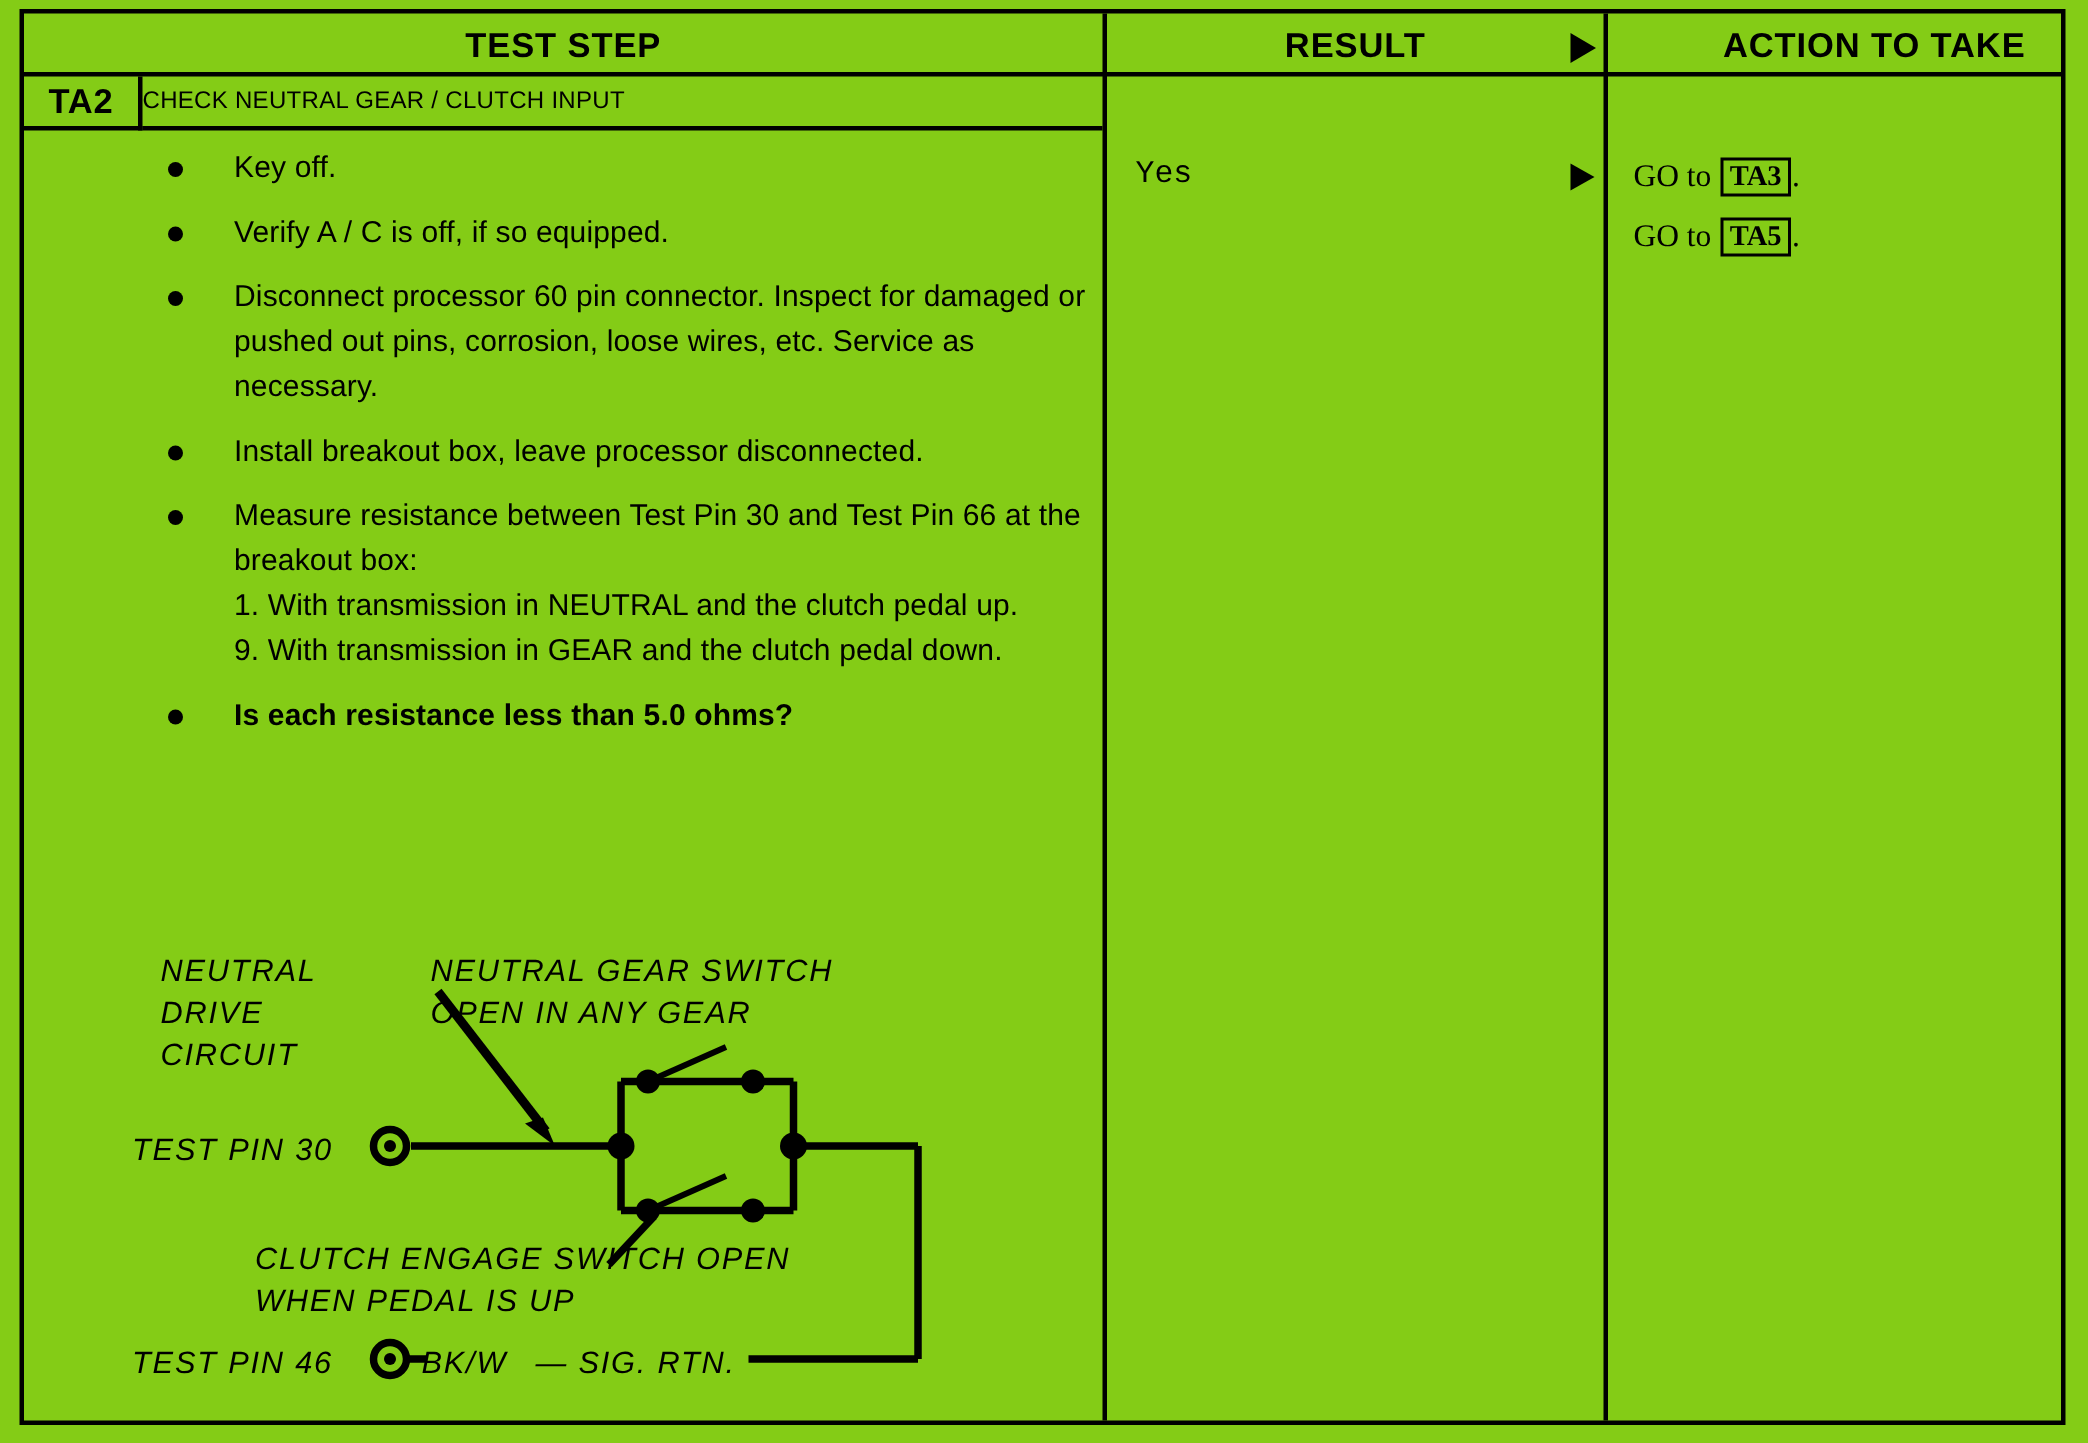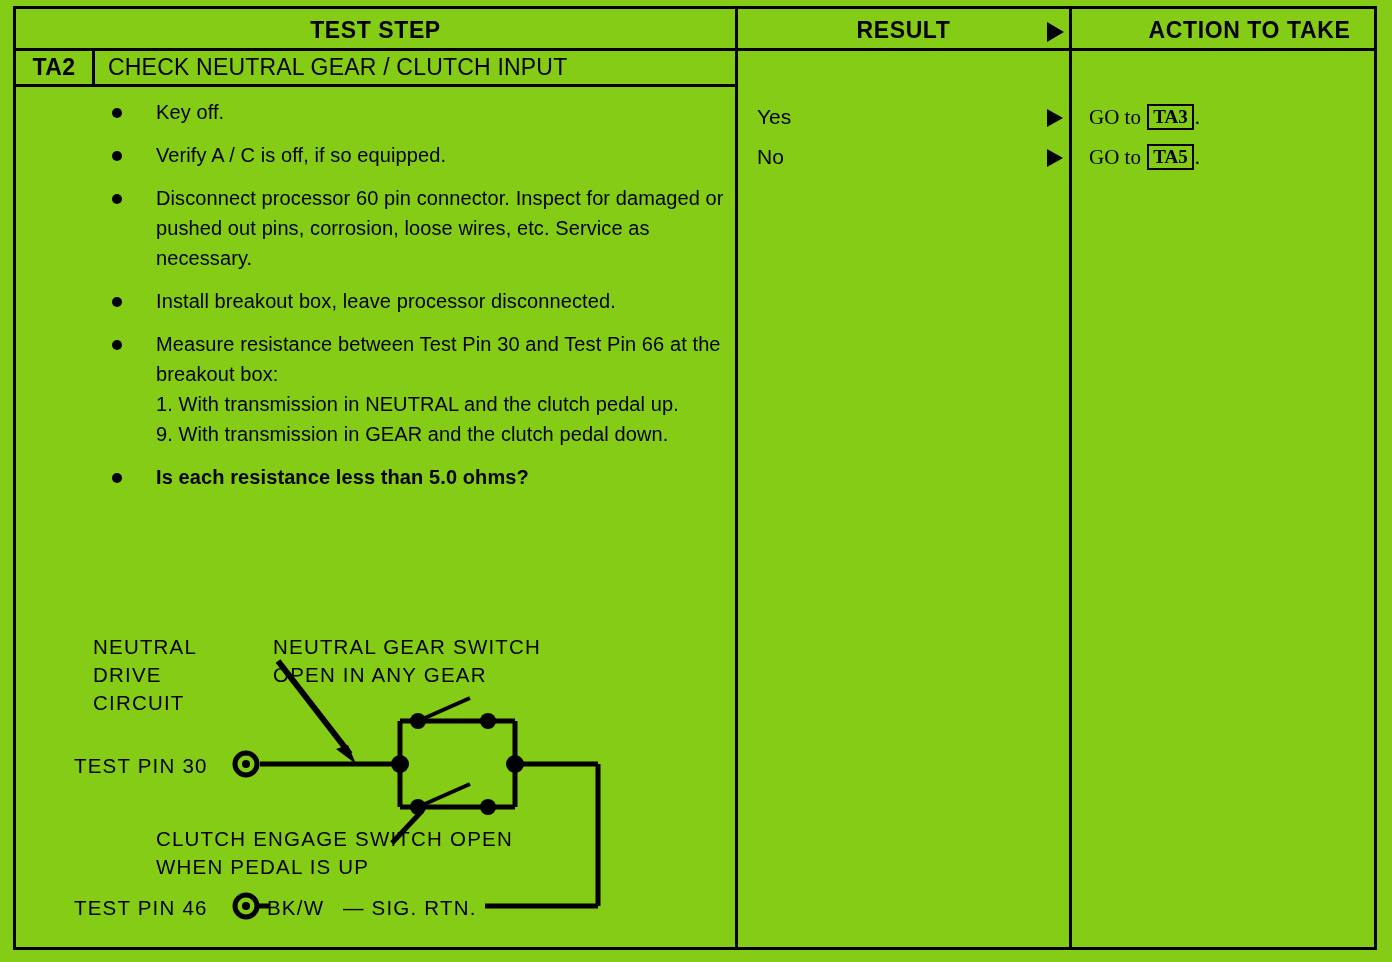--- a/index.html
+++ b/index.html
@@ -96,22 +96,21 @@
     display: flex; align-items: center; justify-content: center;
     font-size: 23px; font-weight: bold; letter-spacing: 0.5px;
   }
   .step-title {
     position: absolute;
     left: 79px; top: 0;
     width: 640px; height: 36px;
     border-bottom: 3px solid #000;
     box-sizing: border-box;
     display: flex; align-items: center;
-    padding-left: 13px;
-    font-size: 23px; letter-spacing: 0.2px;
+    font-size: 16px; letter-spacing: 0.2px;
     white-space: nowrap;
   }
 
   
   .steps {
     position: absolute;
     left: 82px;
     top: 88px;
     width: 630px;
   }
@@ -133,20 +132,21 @@
   }
   .bullet-row.bold { font-weight: bold; }
   .sub-line { display: block; }
 
   
   .result-rows {
     position: absolute;
     left: 741px;
     top: 88px;
     width: 310px;
+    font-family: Liberation Mono, monospace;
   }
   .result-row {
     position: relative;
     height: 40px;
     font-size: 21px;
     line-height: 40px;
   }
   .result-row .r-tri {
     position: absolute;
     left: 290px;
@@ -178,24 +178,25 @@
     margin: 0 1px;
     font-weight: bold;
     font-size: 19px;
     line-height: 22px;
     vertical-align: 1px;
   }
 
   
   .schematic {
     position: absolute;
-    left: 44px;
+    left: 58px;
     top: 612px;
     width: 660px;
     height: 320px;
+    font-style: italic;
   }
   .schematic svg { display: block; }
   .sch-text {
     font-family: "Liberation Sans", sans-serif;
     font-size: 20.5px;
     letter-spacing: 1.2px;
     fill: #000;
   }
 </style>
 </head>
@@ -223,21 +224,20 @@
         <div class="bullet-row"><span class="dot"></span><span>Key off.</span></div>
         <div class="bullet-row"><span class="dot"></span><span>Verify A / C is off, if so equipped.</span></div>
         <div class="bullet-row"><span class="dot"></span><span>Disconnect processor 60 pin connector. Inspect for damaged or pushed out pins, corrosion, loose wires, etc. Service as necessary.</span></div>
         <div class="bullet-row"><span class="dot"></span><span>Install breakout box, leave processor disconnected.</span></div>
         <div class="bullet-row"><span class="dot"></span><span>Measure resistance between Test Pin 30 and Test Pin 66 at the breakout box:</span><span class="sub-line">1. With transmission in NEUTRAL and the clutch pedal up.</span><span class="sub-line">9. With transmission in GEAR and the clutch pedal down.</span></div>
         <div class="bullet-row bold"><span class="dot"></span><span>Is each resistance less than 5.0 ohms?</span></div>
       </div>
 
     <div class="result-rows">
         <div class="result-row"><span>Yes</span><span class="r-tri"></span></div>
-        <div class="result-row"><span>No</span><span class="r-tri"></span></div>
       </div>
 
     <div class="action-rows">
         <div class="action-row"><span>GO to</span> <span class="goto-box">TA3</span><span>.</span></div>
         <div class="action-row"><span>GO to</span> <span class="goto-box">TA5</span><span>.</span></div>
       </div>
 
     <div class="schematic">
       <svg width="660" height="320" viewBox="0 0 660 320" xmlns="http://www.w3.org/2000/svg">
         <g stroke="#000" fill="none" stroke-width="5">

